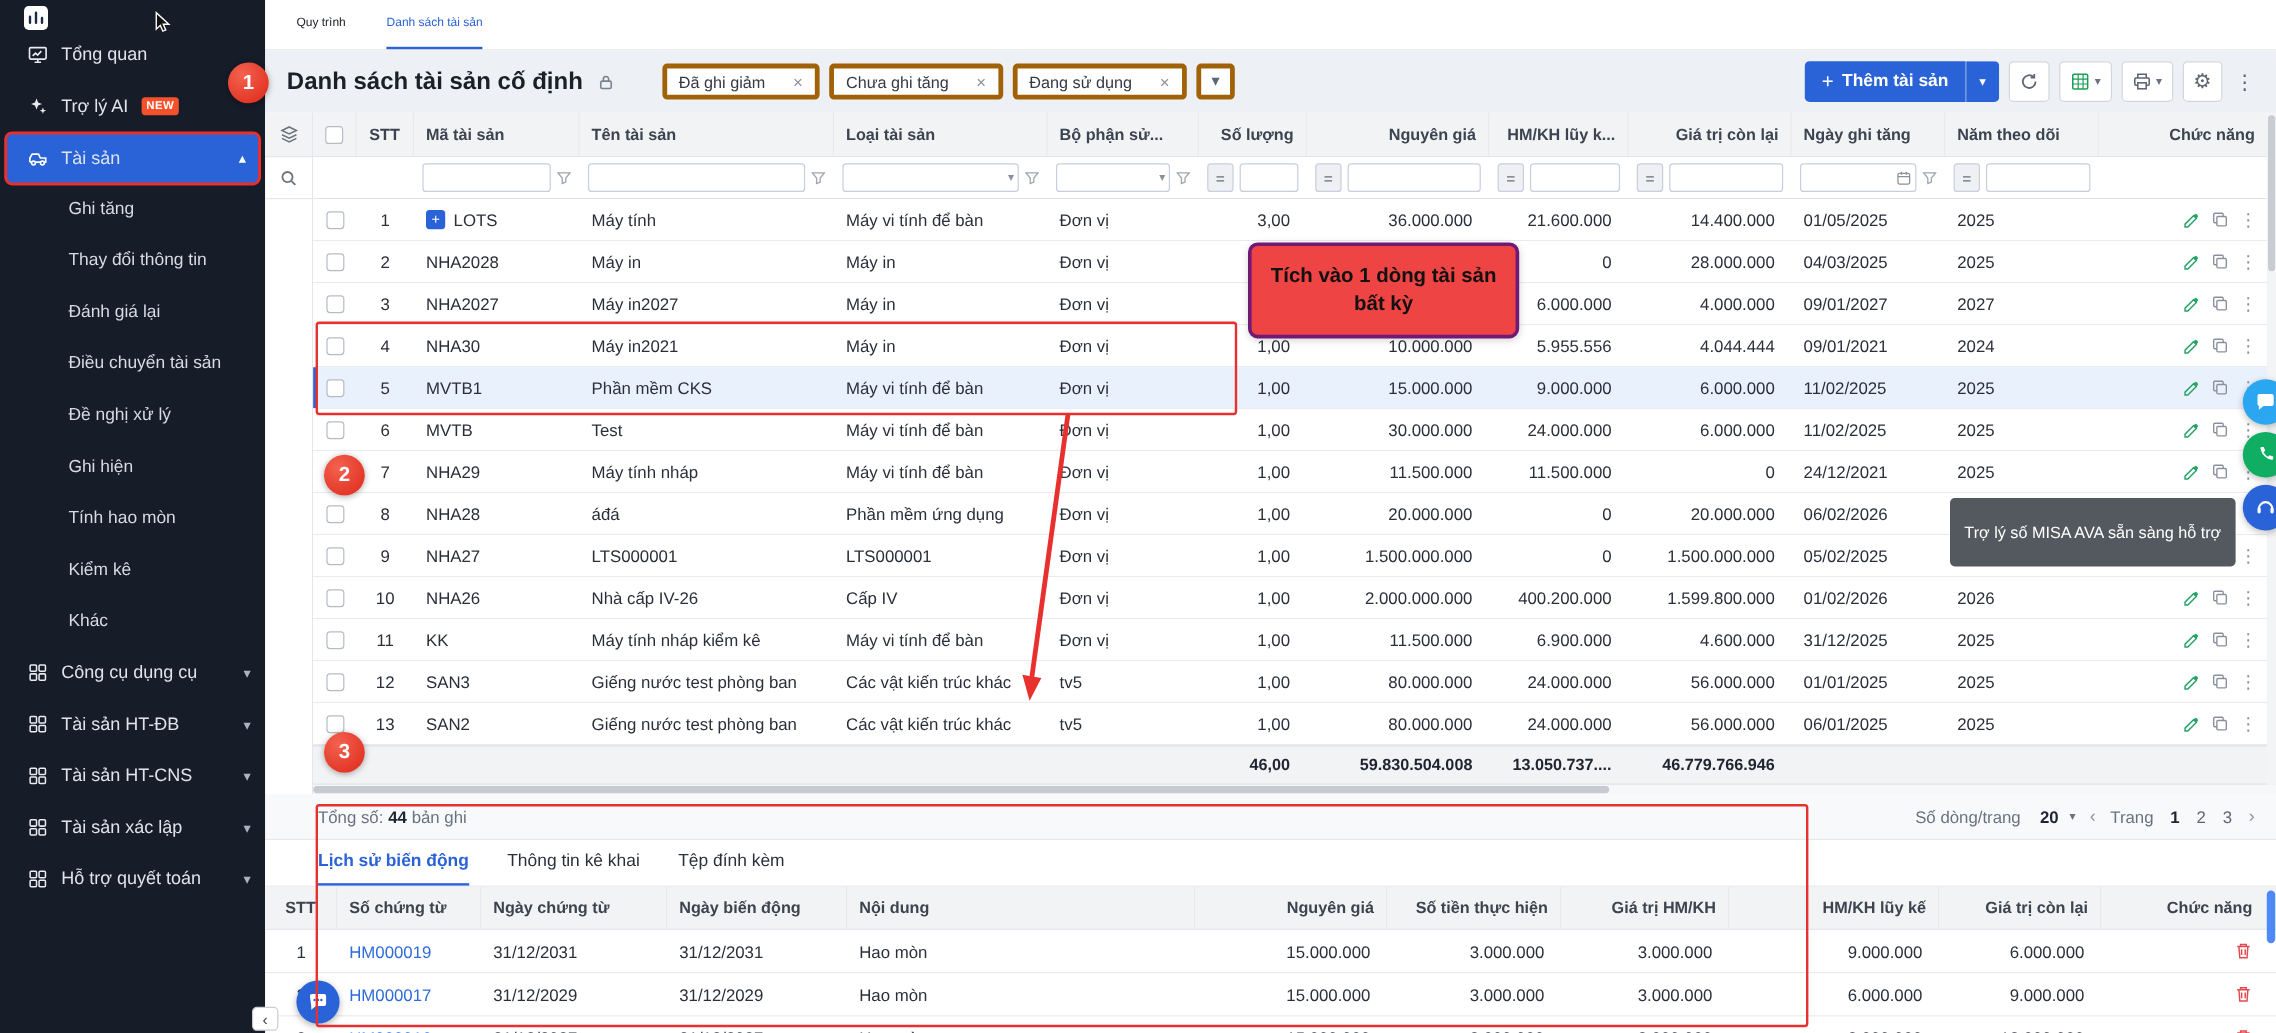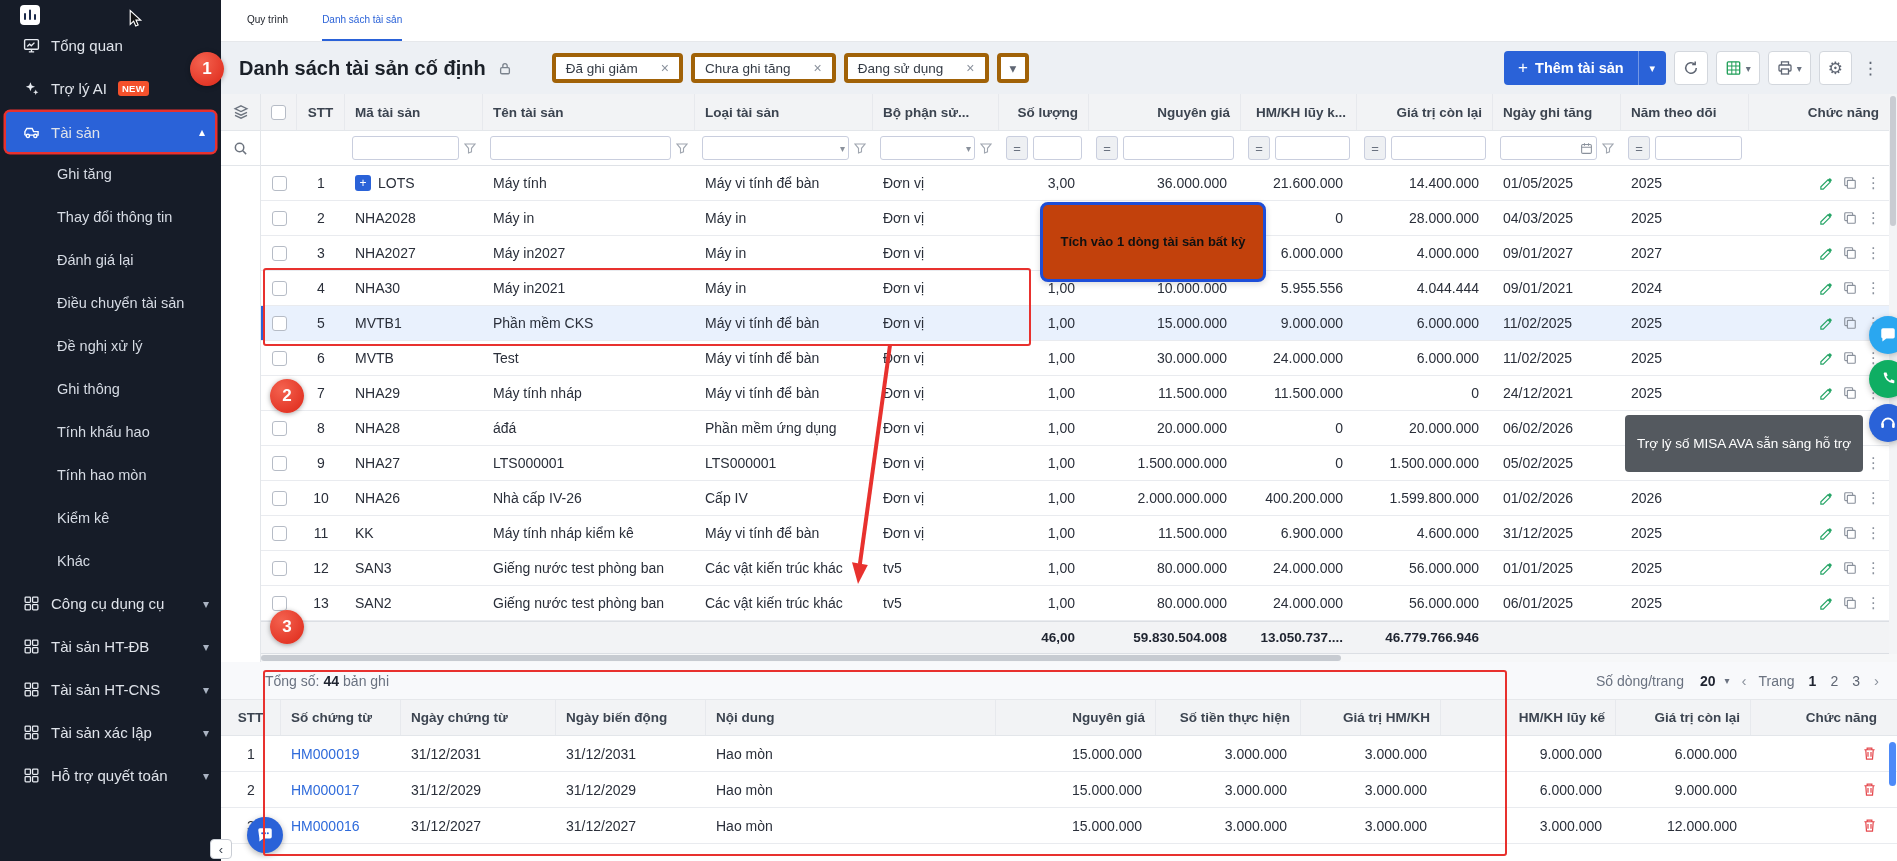--- a/index.html
+++ b/index.html
@@ -111,21 +111,21 @@
   .dvthumb { width:7px; height:44px; background:#4d8af8; border-radius:4px; }
 
   
   .vscroll { position:absolute; right:0; top:94px; width:8px; height:560px; background:#f3f4f6; z-index:5; }
   .vthumb { position:absolute; top:2px; left:1px; width:6px; height:130px; background:#c9ccd2; border-radius:3px; }
 
   
   .anno { position:absolute; z-index:60; pointer-events:none; }
   .anno-circle { width:34px; height:34px; border-radius:50%; background:radial-gradient(circle at 35% 30%, #f4624f, #dd2718); color:#fff; font-weight:700; font-size:17px; display:flex; align-items:center; justify-content:center; box-shadow:0 1px 5px rgba(0,0,0,.35); }
   .anno-rect { border:2.5px solid #e8312e; border-radius:3px; background:transparent; }
-  .anno-tip { background:#c2410c; border:3px solid #1d4ed8; border-radius:8px; font-size:13px; font-weight:700; color:#111; display:flex; align-items:center; justify-content:center; text-align:center; padding:8px 14px; line-height:1.35; box-shadow:0 2px 6px rgba(0,0,0,.15); }
+  .anno-tip { background:#ef4444; border:3px solid #701a75; border-radius:8px; font-size:17px; font-weight:700; color:#111; display:flex; align-items:center; justify-content:center; text-align:center; padding:8px 14px; line-height:1.35; box-shadow:0 2px 6px rgba(0,0,0,.15); }
 
   
   .fab { position:absolute; right:-10px; width:38px; height:38px; border-radius:50%; display:flex; align-items:center; justify-content:center; z-index:55; box-shadow:0 2px 6px rgba(0,0,0,.25); cursor:pointer; }
   .ava-tip { position:absolute; right:34px; top:415px; background:#54595f; color:#fff; font-size:13.5px; padding:21px 12px; border-radius:4px; z-index:55; white-space:nowrap; }
   .support-fab { position:absolute; left:247px; top:817px; width:36px; height:36px; border-radius:50%; background:#2a62d8; display:flex; align-items:center; justify-content:center; z-index:55; box-shadow:0 2px 6px rgba(0,0,0,.3); cursor:pointer; }
 
   .cursor { position:absolute; left:126px; top:9px; z-index:100; pointer-events:none; }
 </style>
 </head>
 <body>
@@ -181,23 +181,22 @@
         <div class="sb-subitem">Ghi tăng</div>
 
         <div class="sb-subitem">Thay đổi thông tin</div>
 
         <div class="sb-subitem">Đánh giá lại</div>
 
         <div class="sb-subitem">Điều chuyển tài sản</div>
 
         <div class="sb-subitem">Đề nghị xử lý</div>
 
-        <div class="sb-subitem">Ghi thông</div>
-
-        <div class="sb-subitem">Tính khấu hao</div>
+        <div class="sb-subitem">Ghi hiện</div>
+
 
         <div class="sb-subitem">Tính hao mòn</div>
 
         <div class="sb-subitem">Kiểm kê</div>
 
         <div class="sb-subitem">Khác</div>
 
     </div>
 
     <div class="sb-groups">
@@ -949,20 +948,25 @@
         <span style="display:flex;gap:10px">
           <span class="pg active">1</span>
             <span class="pg">2</span>
             <span class="pg">3</span>
         </span>
         <span class="pg-nav">›</span>
       </div>
     </div>
 
     <div class="detail">
+      <div class="dtabs">
+        <div class="dtab active">Lịch sử biến động</div>
+        <div class="dtab">Thông tin kê khai</div>
+        <div class="dtab">Tệp đính kèm</div>
+      </div>
       <div class="dthead drow-grid">
         <div class="dth c">STT</div>
         <div class="dth">Số chứng từ</div>
         <div class="dth">Ngày chứng từ</div>
         <div class="dth">Ngày biến động</div>
         <div class="dth">Nội dung</div>
         <div class="dth num">Nguyên giá</div>
         <div class="dth num">Số tiền thực hiện</div>
         <div class="dth num">Giá trị HM/KH</div>
         <div class="dth num">HM/KH lũy kế</div>

